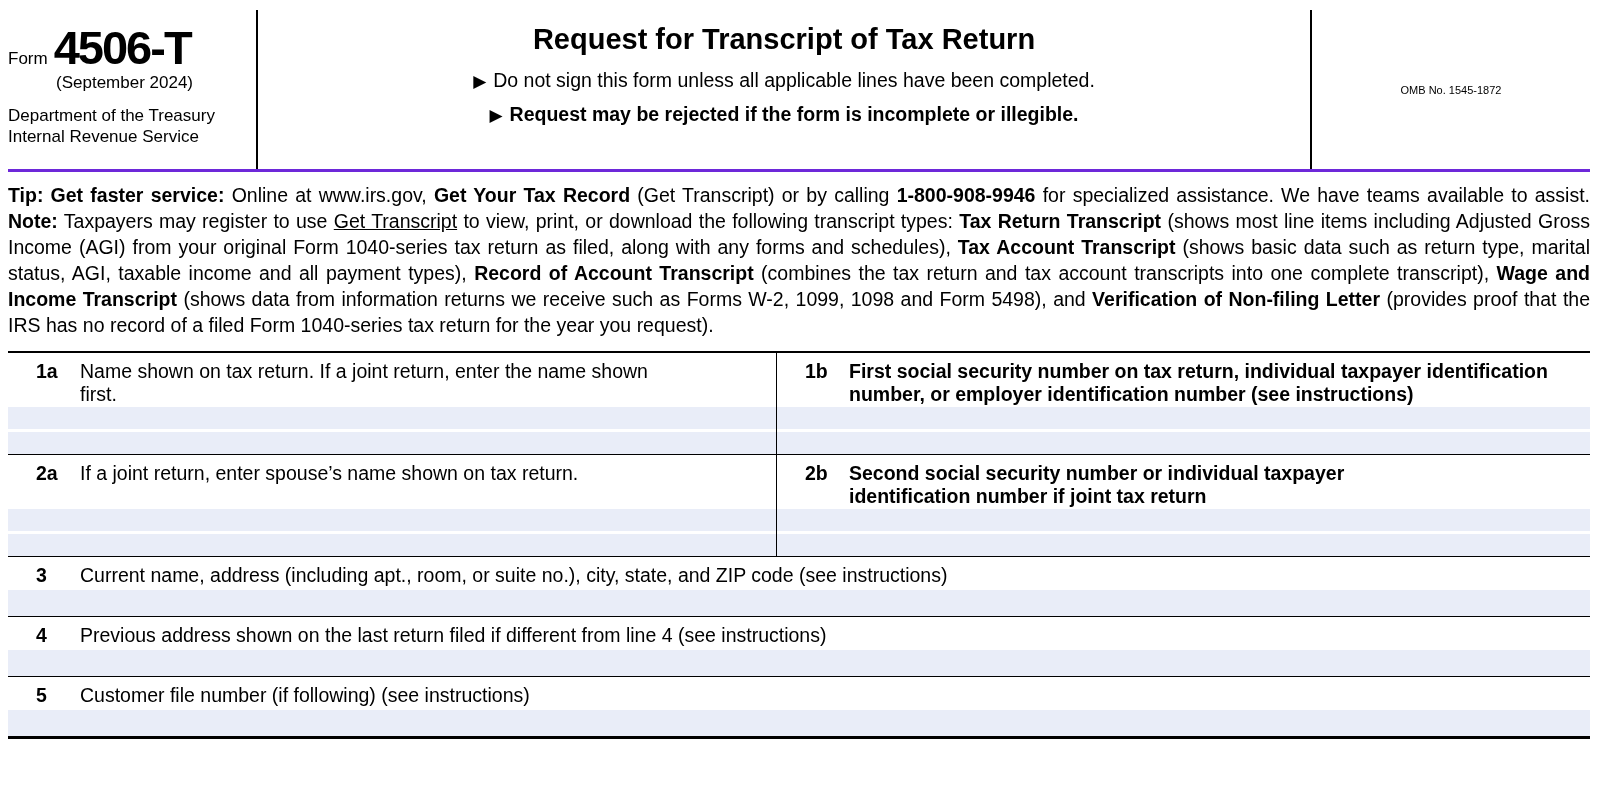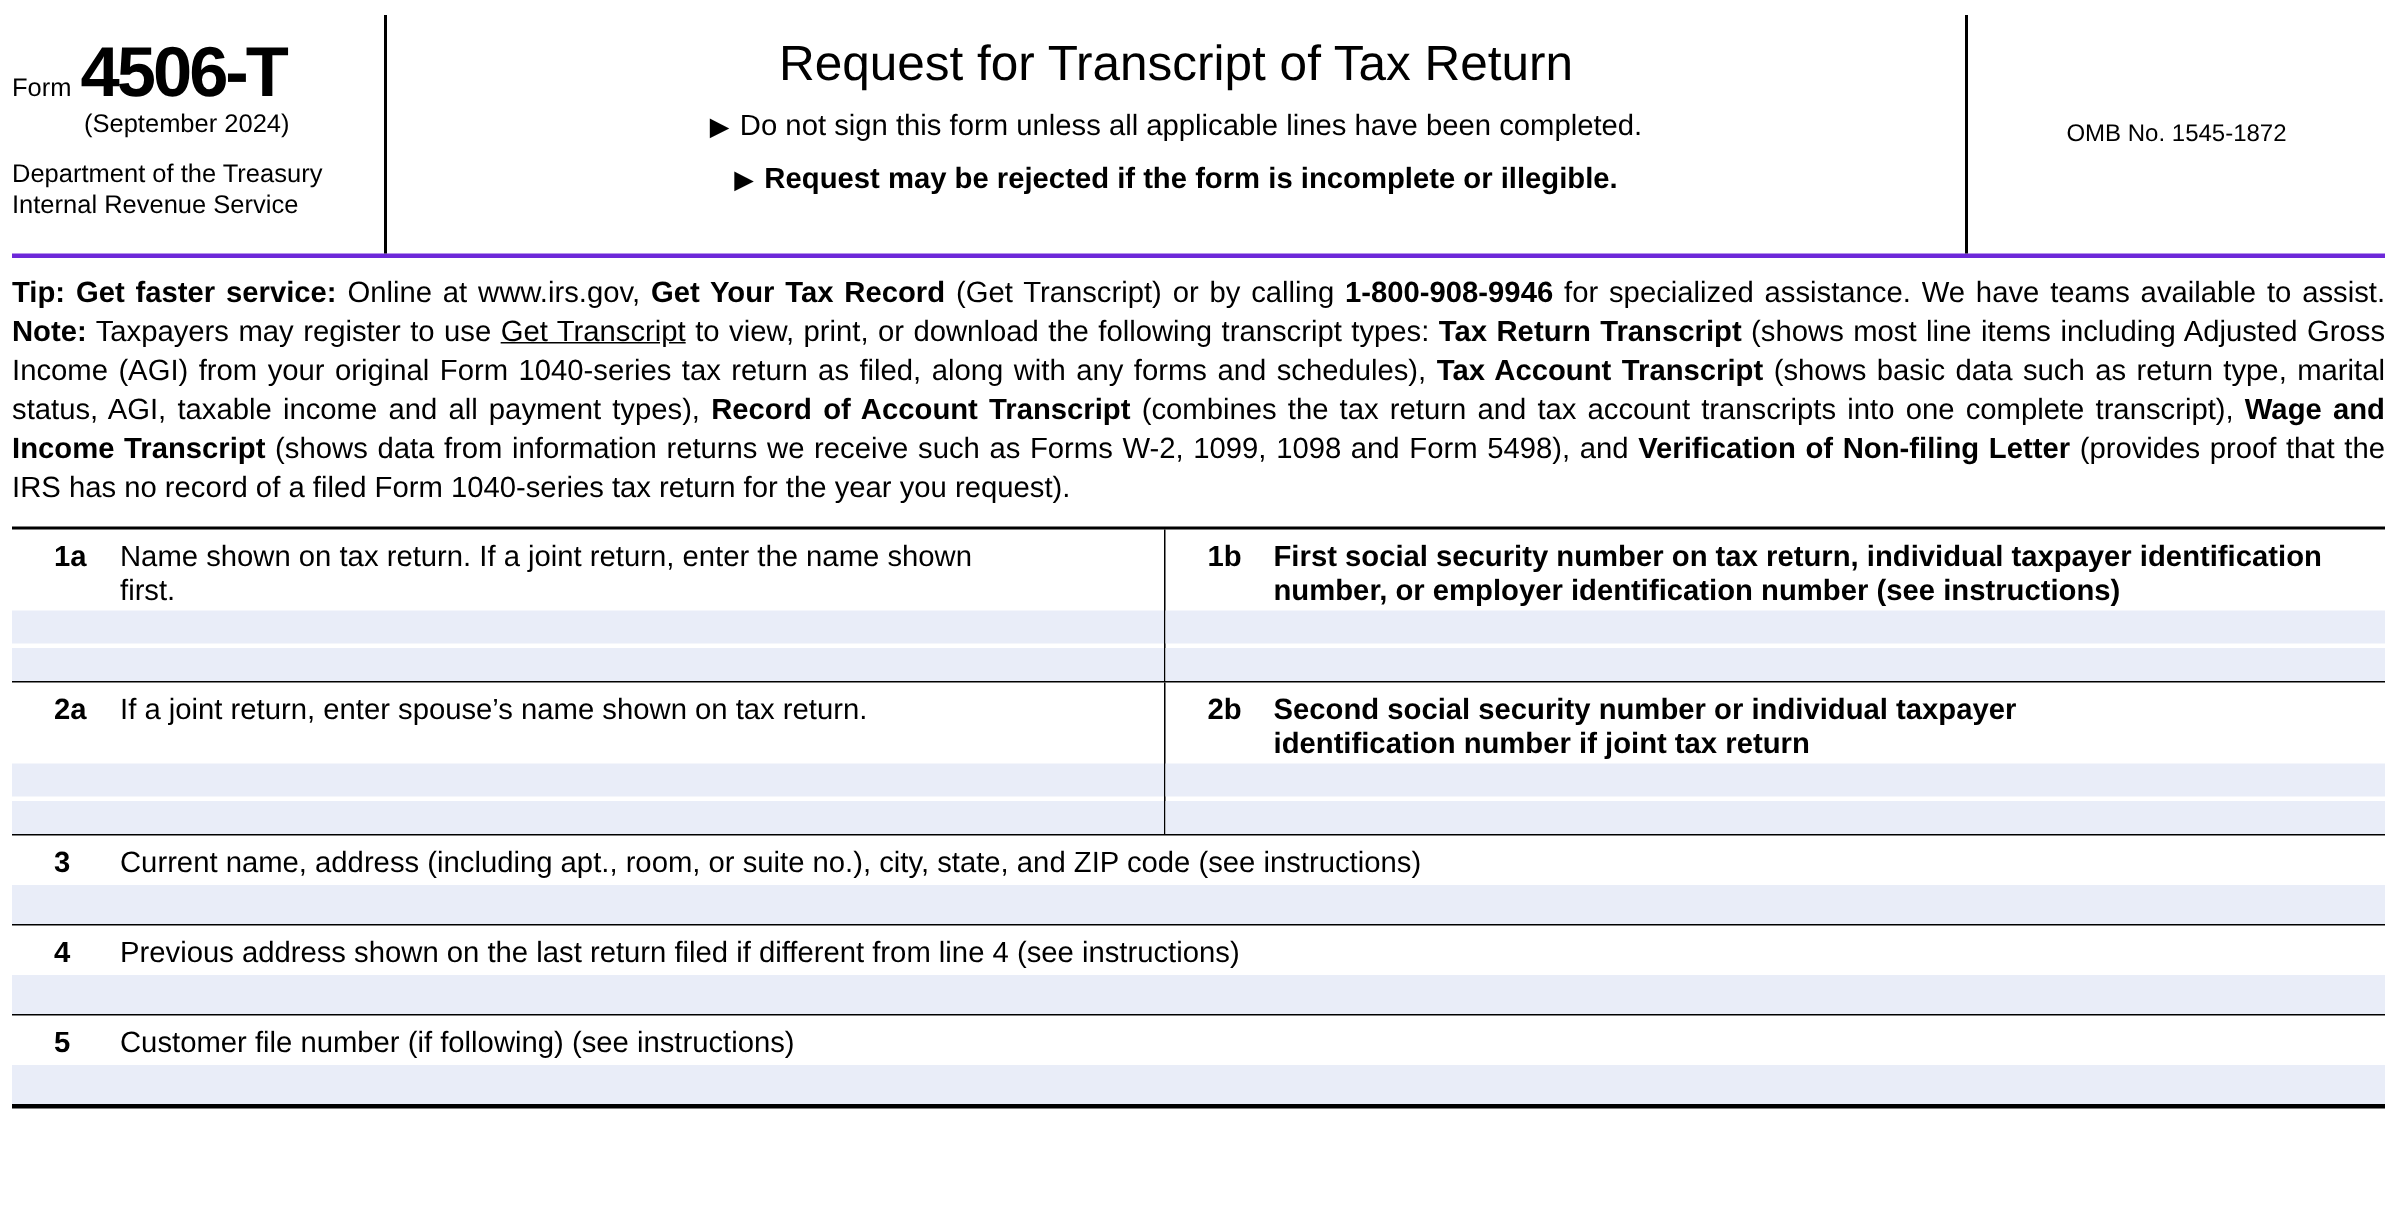--- a/index.html
+++ b/index.html
@@ -15,27 +15,27 @@
 
   
   .form-header { display: flex; border-bottom: 3px solid #6d28d9; min-height: 162px; }
   .hdr-left { width: 250px; border-right: 2px solid #000; padding: 14px 4px 6px 0; }
   .form-line { display: flex; align-items: baseline; gap: 6px; margin-bottom: 2px; }
   .form-word { font-size: 17px; }
   .form-number { font-size: 47px; font-weight: 700; letter-spacing: -2px; line-height: 1; }
   .revision { font-size: 17px; margin: 2px 0 12px 48px; }
   .dept { font-size: 17px; line-height: 21px; }
   .hdr-center { flex: 1; text-align: center; padding: 14px 10px 0 10px; }
-  .title { font-size: 33px; font-weight: 400; margin-bottom: 13px; line-height: 1.1; }
+  .title { font-size: 29px; font-weight: 700; margin-bottom: 13px; line-height: 1.1; }
   .bullet { font-size: 19.5px; font-weight: 700; margin-bottom: 11px; line-height: 1.2; }
   .arrow { margin-right: 7px; font-size: 17px; }
   .hdr-right {
     width: 280px; border-left: 2px solid #000;
     display: flex; align-items: center; justify-content: center;
-    font-size: 16px;
+    font-size: 11px;
   }
 
   
   .tip {
     font-size: 19.5px; line-height: 26px; text-align: justify;
     padding: 10px 0 13px 0;
   }
 
   
   .form-table { border-top: 2px solid #000; border-bottom: 3px solid #000; }

